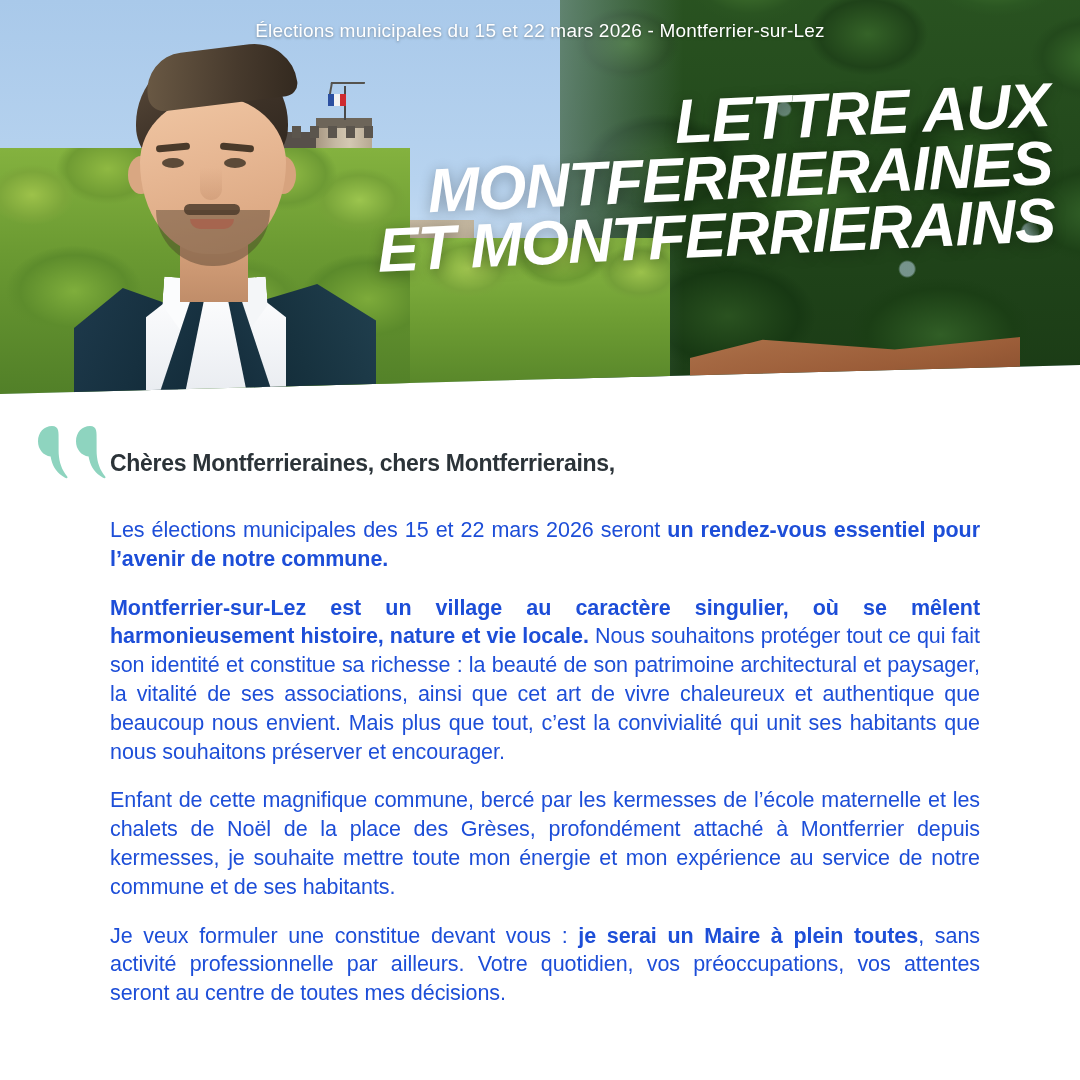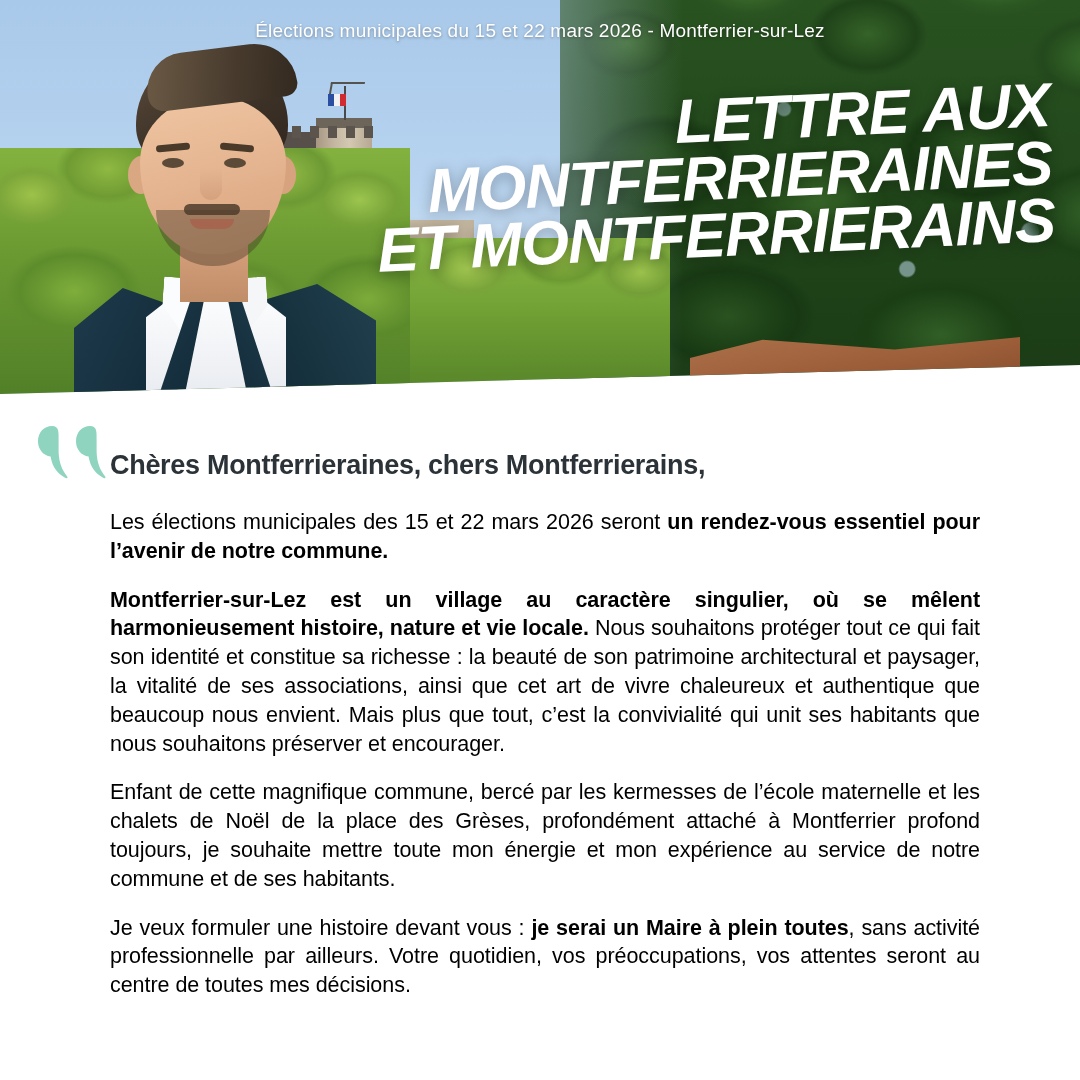--- a/index.html
+++ b/index.html
@@ -367,38 +367,38 @@
   .quote-mark {
     position: absolute;
     left: 38px; top: 26px;
     width: 78px; height: 54px;
   }
   .quote-mark svg { display: block; }
 
   .salutation {
     position: absolute;
     left: 110px; top: 50px;
-    font-size: 27px;
+    font-size: 23px;
     font-weight: bold;
     letter-spacing: -0.3px;
     color: #2b3338;
     white-space: nowrap;
   }
 
   .body-text {
     position: absolute;
     left: 110px; top: 100px;
     width: 870px;
   }
   .body-text p {
-    margin: 8px 0 20px 0;
+    margin: 16px 0 20px 0;
     font-size: 21.5px;
     line-height: 1.34;
     text-align: justify;
-    color: #000000;
+    color: #1d4ed8;
     letter-spacing: -0.05px;
   }
   .body-text b { font-weight: bold; }
 </style>
 </head>
 <body>
 
 <div class="page">
 
   <div class="hero">
@@ -469,19 +469,19 @@
         <path d="M14 0C6 0 0 6.6 0 15.2 0 23.2 5.2 29.6 12.6 30.4c1.4 8.6 5 14.6 11.8 19.6 1.9 1.4 4 3 4.9 2 .9-1 -.8-2.6 -2-4.1C22.6 41 20.6 33 20.6 24.4V15.2C20.6 6.6 21.4 0 14 0Z" fill="#8ed4bf"></path>
         <path d="M52 0c-8 0-14 6.6-14 15.2 0 8 5.2 14.4 12.6 15.2 1.4 8.6 5 14.6 11.8 19.6 1.9 1.4 4 3 4.9 2 .9-1 -.8-2.6 -2-4.1C60.6 41 58.6 33 58.6 24.4V15.2C58.6 6.6 59.4 0 52 0Z" fill="#8ed4bf"></path>
       </svg>
     </div>
 
     <div class="salutation">Chères Montferrieraines, chers Montferrierains,</div>
 
     <div class="body-text">
       <p><span>Les élections municipales des 15 et 22 mars 2026 seront </span><b>un rendez-vous essentiel pour l’avenir de notre commune.</b></p>
       <p><b>Montferrier-sur-Lez est un village au caractère singulier, où se mêlent harmonieusement histoire, nature et vie locale.</b><span> Nous souhaitons protéger tout ce qui fait son identité et constitue sa richesse : la beauté de son patrimoine architectural et paysager, la vitalité de ses associations, ainsi que cet art de vivre chaleureux et authentique que beaucoup nous envient. Mais plus que tout, c’est la convivialité qui unit ses habitants que nous souhaitons préserver et encourager.</span></p>
-      <p><span>Enfant de cette magnifique commune, bercé par les kermesses de l’école maternelle et les chalets de Noël de la place des Grèses, profondément attaché à Montferrier profond toujours, je souhaite mettre toute mon énergie et mon expérience au service de notre commune et de ses habitants.</span></p>
-      <p><span>Je veux formuler une histoire devant vous : </span><b>je serai un Maire à plein toutes</b><span>, sans activité professionnelle par ailleurs. Votre quotidien, vos préoccupations, vos attentes seront au centre de toutes mes décisions.</span></p>
+      <p><span>Enfant de cette magnifique commune, bercé par les kermesses de l’école maternelle et les chalets de Noël de la place des Grèses, profondément attaché à Montferrier depuis kermesses, je souhaite mettre toute mon énergie et mon expérience au service de notre commune et de ses habitants.</span></p>
+      <p><span>Je veux formuler une constitue devant vous : </span><b>je serai un Maire à plein toutes</b><span>, sans activité professionnelle par ailleurs. Votre quotidien, vos préoccupations, vos attentes seront au centre de toutes mes décisions.</span></p>
 
     </div>
 
   </div>
 </div>
 
 </body></html>

